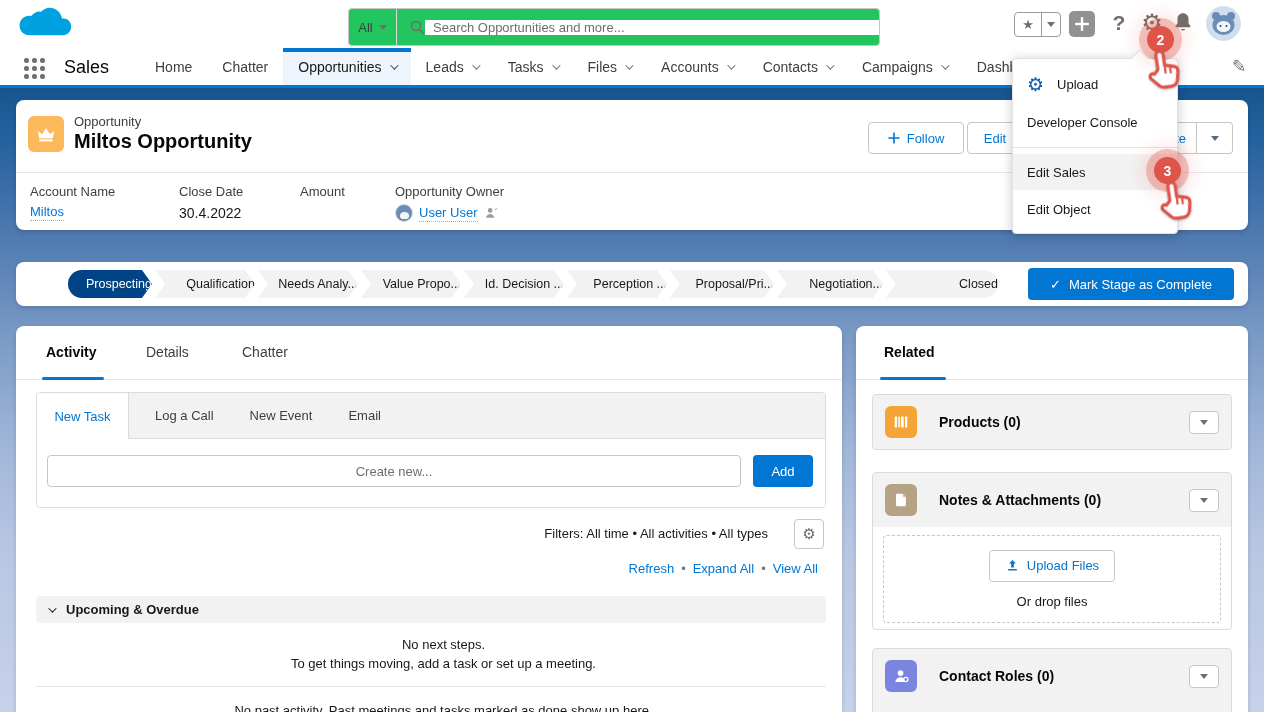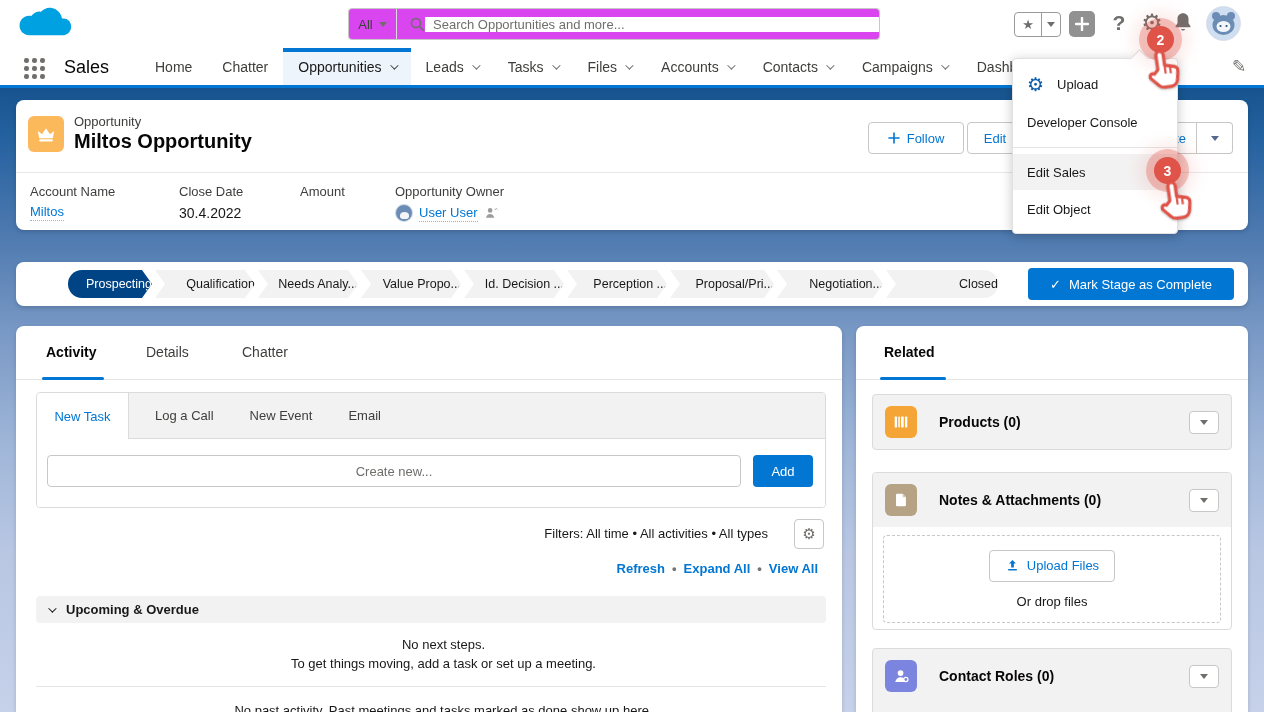--- a/index.html
+++ b/index.html
@@ -1,21 +1,21 @@
 <!DOCTYPE html>
 <html><head>
 <meta charset="utf-8">
 <style>
   *{box-sizing:border-box;margin:0;padding:0;font-family:"Liberation Sans",sans-serif;}
   html,body{background:#e8e8e8;}
   .screen{position:relative;width:1264px;height:712px;background:#fff;overflow:hidden;}
   .abs{position:absolute;}
   
   .topbar{left:0;top:0;width:1264px;height:48px;background:#fff;}
-  .searchbox{left:348px;top:8px;width:532px;height:32px;border:1px solid #c9c7c5;border-radius:4px;display:flex;align-items:center;background:#d946ef;}
+  .searchbox{left:348px;top:8px;width:532px;height:38px;border:1px solid #c9c7c5;border-radius:4px;display:flex;align-items:center;background:#22c55e;}
   .search-scope{width:48px;height:100%;display:flex;align-items:center;justify-content:center;gap:6px;border-right:1px solid #dddbda;font-size:13px;color:#3e3e3c;cursor:pointer;}
   .searchbox input{border:none;outline:none;flex:1;font-size:13px;color:#3e3e3c;padding-left:8px;}
   .searchbox input::placeholder{color:#706e6b;}
   .tri{width:0;height:0;border-left:4px solid transparent;border-right:4px solid transparent;border-top:5px solid #706e6b;}
   .fav-group{left:1014px;top:12px;height:25px;display:flex;border:1px solid #9b9b9b;border-radius:4px;overflow:hidden;background:#fff;}
   .fav-star{width:27px;display:flex;align-items:center;justify-content:center;font-size:13px;color:#706e6b;border-right:1px solid #9b9b9b;}
   .fav-caret{width:18px;display:flex;align-items:center;justify-content:center;}
   .plusbox{left:1069px;top:11px;width:26px;height:26px;background:#919191;border-radius:5px;display:flex;align-items:center;justify-content:center;}
   .glyph-btn{color:#706e6b;display:flex;align-items:center;justify-content:center;}
   .avatar{left:1206px;top:6px;width:35px;height:35px;border-radius:50%;background:#c3d5ea;border:1px solid #dfe3ea;overflow:hidden;}
@@ -59,21 +59,21 @@
   .panel-tab.active{font-weight:bold;color:#080707;}
   .tab-underline{height:3px;background:#0176d3;border-radius:2px;}
   .composer{border:1px solid #dddbda;border-radius:4px;overflow:hidden;}
   .composer-strip{height:46px;background:#f3f2f2;border-bottom:1px solid #dddbda;display:flex;align-items:center;}
   .comp-tab-active{width:92px;height:46px;margin-bottom:-1px;background:#fff;border-right:1px solid #dddbda;border-top-left-radius:4px;display:flex;align-items:center;justify-content:center;color:#0176d3;font-size:13px;cursor:pointer;}
   .comp-tab{font-size:13px;color:#3e3e3c;cursor:pointer;}
   .create-input{border:1px solid #c9c7c5;border-radius:4px;height:32px;font-size:13px;text-align:center;color:#181818;outline:none;}
   .create-input::placeholder{color:#706e6b;}
   .icon-btn{background:#fff;border:1px solid #c9c7c5;border-radius:4px;display:flex;align-items:center;justify-content:center;color:#706e6b;cursor:pointer;}
   .filters-text{font-size:13px;color:#181818;}
-  .links-row{font-size:13px;color:#0176d3;display:flex;gap:7px;align-items:flex-start;font-weight:bold;}
+  .links-row{font-size:13px;color:#0176d3;display:flex;gap:7px;align-items:flex-start;}
   .dotsep{color:#747474;}
   .section-strip{background:#f3f2f2;border-radius:4px;display:flex;align-items:center;gap:12px;padding:0 12px;font-size:13px;font-weight:bold;color:#181818;cursor:pointer;}
   .empty-line{width:100%;text-align:center;font-size:13px;color:#181818;padding-left:29px;}
   
   .rel-box{border:1px solid #dddbda;border-radius:4px;background:#f3f2f2;}
   .rel-head{height:54px;display:flex;align-items:center;gap:22px;padding:0 12px;cursor:pointer;}
   .rel-icon{width:32px;height:32px;border-radius:6px;display:flex;align-items:center;justify-content:center;flex:none;}
   .rel-title{font-size:14px;font-weight:bold;color:#080707;}
   .rel-menu-btn{margin-left:auto;width:30px;height:23px;background:#fff;border:1px solid #c9c7c5;border-radius:4px;display:flex;align-items:center;justify-content:center;cursor:pointer;}
   .dropzone{border:1px dashed #c9c7c5;border-radius:4px;background:#fff;display:flex;flex-direction:column;align-items:center;justify-content:center;gap:12px;}

